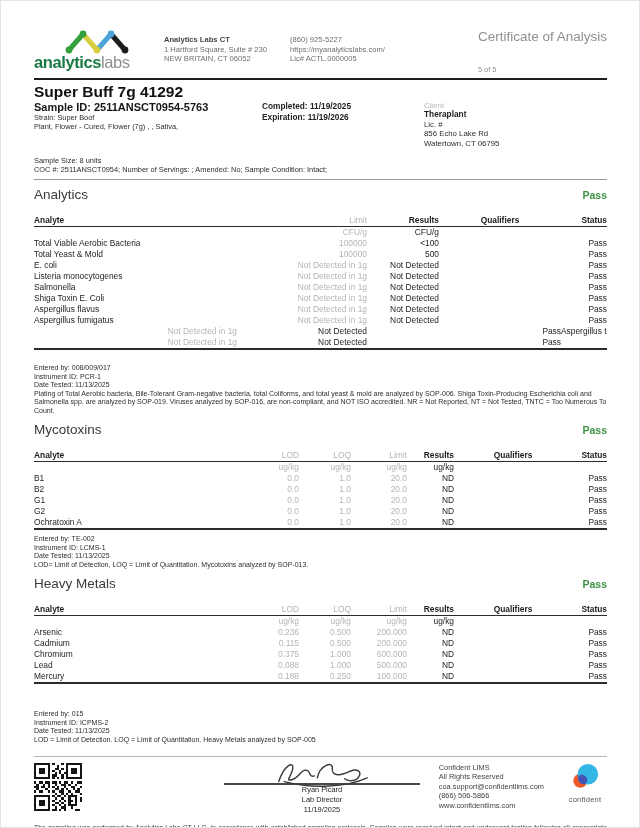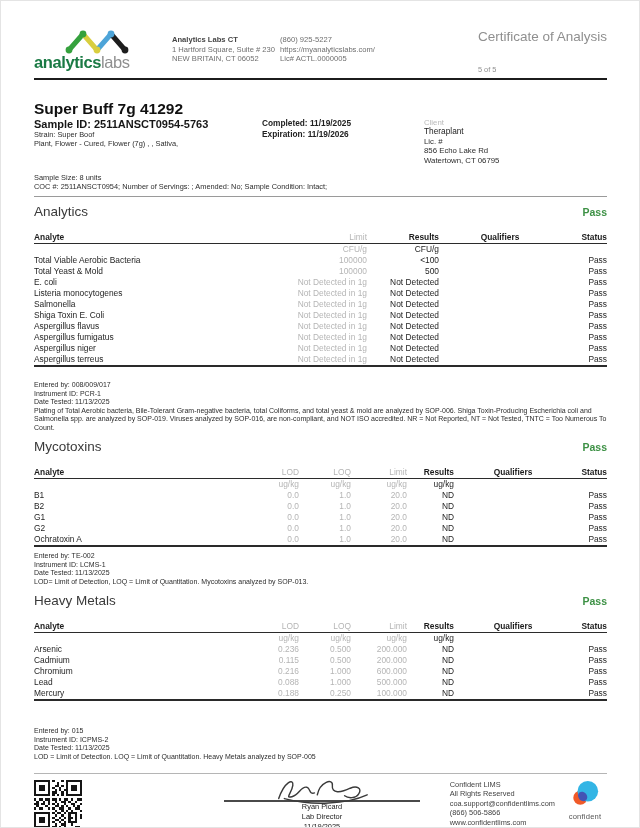--- a/index.html
+++ b/index.html
@@ -13,39 +13,39 @@
   body{font-family:"Liberation Sans",sans-serif;color:var(--ink)}
   .page{width:640px;height:828px;padding:28px 32px 20px 33px;overflow:hidden;border:1px solid #e4e4e4;background:#fff}
 
   
   .hdr{display:flex;align-items:flex-start}
   .logo-block{width:122px}
   .zig{display:block;margin:0 auto}
   .wordmark{font-size:16.5px;font-weight:bold;letter-spacing:-.4px;line-height:15px;text-align:left}
   .wm-a{color:var(--logo_green)}
   .wm-b{color:var(--logo_gray);font-weight:normal}
-  .lab-info{display:flex;gap:5px;margin-left:16px;margin-top:6px;font-size:7.6px;line-height:9.6px;color:var(--midgray)}
+  .lab-info{display:flex;gap:23px;margin-left:8px;margin-top:6px;font-size:7.6px;line-height:9.6px;color:var(--midgray)}
   .lab-name{font-weight:bold;color:#454545}
   .hdr-right{margin-left:auto;text-align:left}
   .doc-title{font-size:13.5px;color:#8f8f8f;line-height:15px}
   .page-num{font-size:7.4px;color:#8f8f8f;margin-top:21px}
   .hdr-rule{border-top:2px solid #1c1c1c;margin-top:4px}
 
   
-  .product-title{font-size:15.5px;font-weight:bold;color:#101010;margin-top:20px;line-height:17px}
+  .product-title{font-size:15.5px;font-weight:bold;color:#101010;margin-top:3px;line-height:17px}
   .biotrack{font-size:7.4px;line-height:9px;color:#2c2c2c}
   .info-row{display:flex;margin-top:1px}
   .col1{width:228px}
   .sample-id{font-size:11px;font-weight:bold;line-height:13px;color:#161616}
   .small-line{font-size:7.4px;line-height:8.8px;color:#2c2c2c}
   .col2{width:138px}
   .bold-line{font-size:8.3px;font-weight:bold;line-height:11px;color:#222}
   .col3{margin-left:24px}
   .client-label{font-size:7.8px;color:#b9b9b9;line-height:9.4px}
-  .client-name{font-size:8.3px;font-weight:normal;line-height:9.4px;color:#222}
+  .client-name{font-size:8.3px;font-weight:bold;line-height:9.4px;color:#222}
   .client-line{font-size:7.8px;line-height:9.4px;color:#2c2c2c}
   .sample-size{font-size:7.4px;line-height:9px;margin-top:8px;color:#2c2c2c}
   .coc{font-size:7.4px;line-height:9px;color:#2c2c2c}
   .thin-rule{border-top:1px solid #9a9a9a;margin-top:5px}
 
   
   .sec-head{display:flex;align-items:baseline;margin-top:7px}
   .sec-title{font-size:13.5px;color:#3a3a3a;line-height:16px}
   .sec-pass{margin-left:auto;font-size:10.5px;font-weight:600;color:var(--accent_green)}
   .tbl{display:grid;margin-top:11px;border-bottom:2px solid #2a2a2a}
@@ -66,21 +66,21 @@
 
   
   .footer-rule{border-top:1px solid #b5b5b5;margin-top:12px}
   .footer{display:flex;align-items:flex-start;margin-top:6px}
   .qr{flex:0 0 auto}
   .sig{width:196px;margin-left:142px;text-align:center;position:relative}
   .sig svg{display:block;margin:-4px auto 0}
   .sig-line{border-top:2px solid #4a4a4a;margin-top:-8px}
   .sig-name{font-size:7.4px;line-height:8.8px;color:#222;margin-top:1px}
   .lims{margin-left:auto;text-align:left;font-size:7.4px;line-height:9.4px;color:#3f3f3f}
-  .conf-logo{width:44px;margin-left:8px;text-align:center}
+  .conf-logo{width:44px;margin-left:19px;text-align:center}
   .conf-text{font-size:7.6px;color:#555;letter-spacing:.2px;margin-top:-2px}
   .disclaimer{margin-top:10px;font-size:6.9px;line-height:8.1px;color:#3a3a3a;text-align:justify}
 </style>
 </head>
 <body>
 
 <div class="page">
 
   <div class="hdr">
     <div class="logo-block">
@@ -189,21 +189,20 @@
           <div class="cell left dark">Aspergillus flavus</div>
           <div class="cell right gray">Not Detected in 1g</div>
           <div class="cell right dark">Not Detected</div>
           <div class="cell center dark"></div>
           <div class="cell right dark">Pass</div>
           <div class="cell left dark">Aspergillus fumigatus</div>
           <div class="cell right gray">Not Detected in 1g</div>
           <div class="cell right dark">Not Detected</div>
           <div class="cell center dark"></div>
           <div class="cell right dark">Pass</div>
-          <div class="cell left dark">Aspergillus niger</div>
           <div class="cell right gray">Not Detected in 1g</div>
           <div class="cell right dark">Not Detected</div>
           <div class="cell center dark"></div>
           <div class="cell right dark">Pass</div>
           <div class="cell left dark">Aspergillus terreus</div>
           <div class="cell right gray">Not Detected in 1g</div>
           <div class="cell right dark">Not Detected</div>
           <div class="cell center dark"></div>
           <div class="cell right dark">Pass</div>
         </div>
@@ -305,21 +304,21 @@
           <div class="cell center dark"></div>
           <div class="cell right dark">Pass</div>
           <div class="cell left dark">Cadmium</div>
           <div class="cell right gray">0.115</div>
           <div class="cell right gray">0.500</div>
           <div class="cell right gray">200.000</div>
           <div class="cell right dark">ND</div>
           <div class="cell center dark"></div>
           <div class="cell right dark">Pass</div>
           <div class="cell left dark">Chromium</div>
-          <div class="cell right gray">0.216</div>
+          <div class="cell right gray">0.375</div>
           <div class="cell right gray">1.000</div>
           <div class="cell right gray">600.000</div>
           <div class="cell right dark">ND</div>
           <div class="cell center dark"></div>
           <div class="cell right dark">Pass</div>
           <div class="cell left dark">Lead</div>
           <div class="cell right gray">0.088</div>
           <div class="cell right gray">1.000</div>
           <div class="cell right gray">500.000</div>
           <div class="cell right dark">ND</div>

